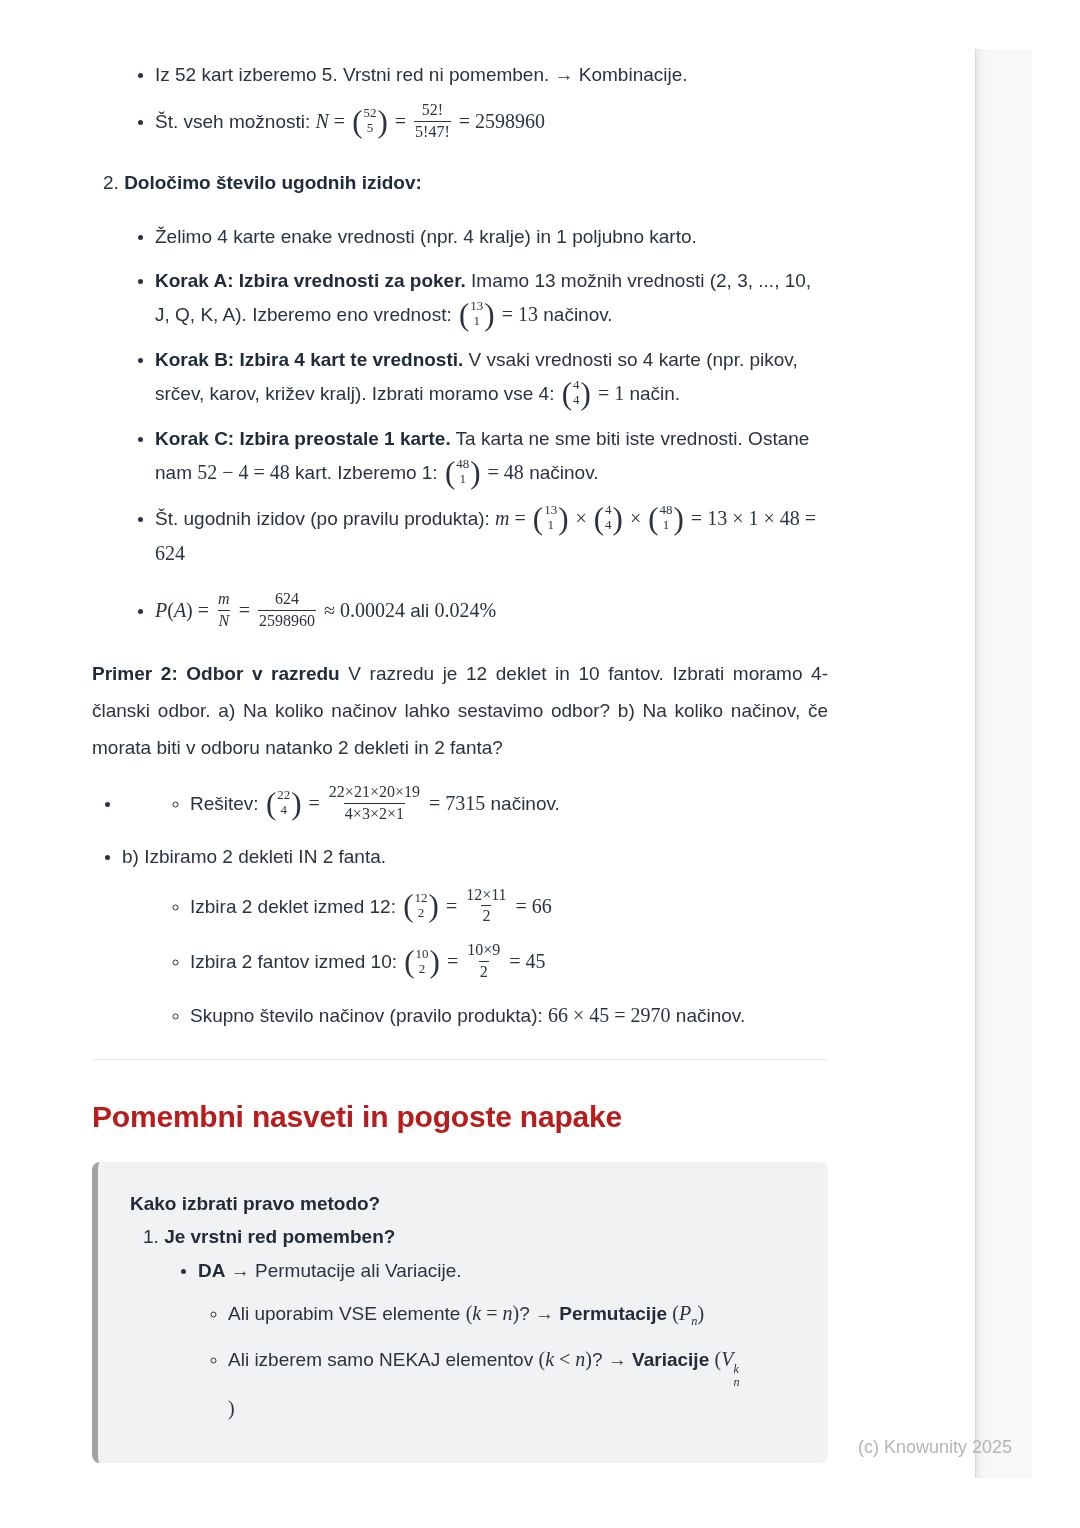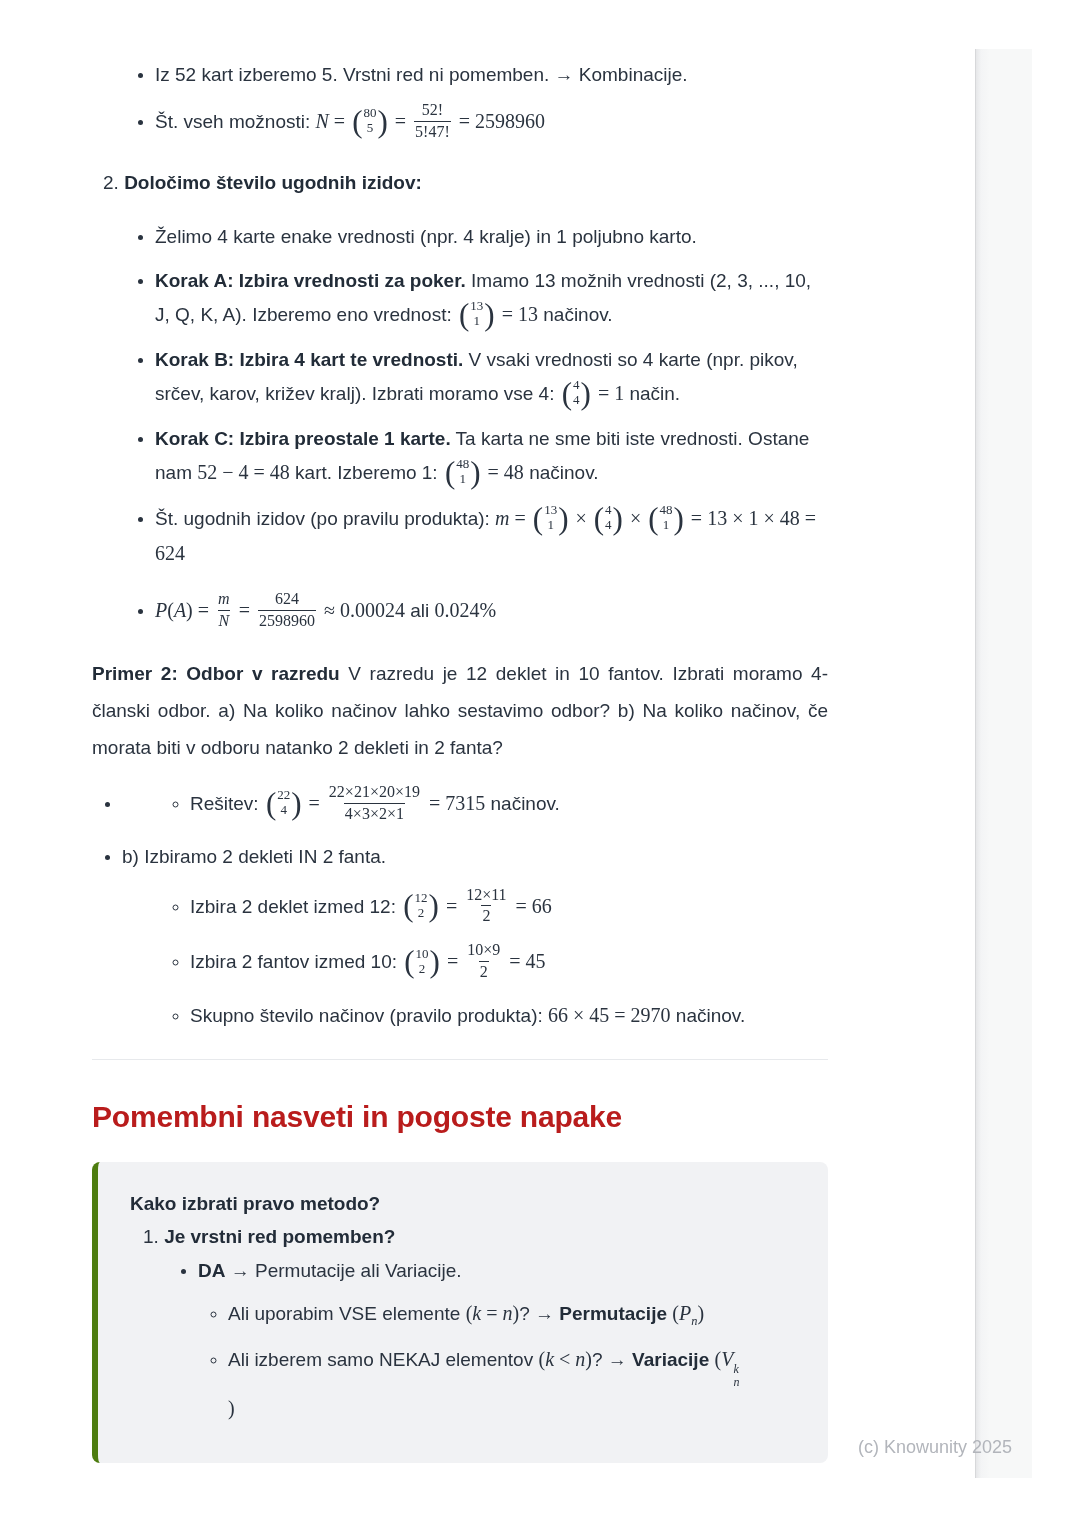--- a/index.html
+++ b/index.html
@@ -4,21 +4,21 @@
 <style>
   * { box-sizing: border-box; }
   html,body { margin:0; padding:0; }
   body {
     width:1080px; height:1528px; position:relative; overflow:hidden;
     background:#ffffff;
     font-family:"Liberation Sans", sans-serif;
     color:#2a333f;
     -webkit-font-smoothing:antialiased;
   }
-  .doc { position:absolute; left:92px; top:0; width:736px; padding-top:58px; font-size:19px; }
+  .doc { position:absolute; left:92px; top:12px; width:736px; padding-top:46px; font-size:19px; }
 
   ul { list-style:disc outside; margin:0; padding:0; }
   ul.circle { list-style:circle outside; }
   li { line-height:1.74; }
   li::marker { font-size:0.85em; color:#2a333f; }
 
   ul.deep  { padding-left:63px; margin:0 0 21px 0; }
   ul.deep > li { margin-bottom:11px; }
   ul.deep > li:last-child { margin-bottom:0; }
 
@@ -43,21 +43,21 @@
   .msub { font-size:0.62em; vertical-align:-0.4em; font-style:italic; }
   .supsub { display:inline-flex; flex-direction:column; align-items:flex-start; font-size:0.6em; line-height:1.1; vertical-align:-0.55em; font-style:italic; }
 
   .primer { text-align:justify; line-height:1.95; margin:16px 0 18px 0; }
 
   hr.rule { border:none; border-top:1px solid #e7e9ec; margin:26px 0 0 0; }
 
   h2.tips { font-size:30px; font-weight:700; color:#b91c1c; margin:40px 0 28px 0; letter-spacing:-0.2px; }
 
   .callout {
-    background:#f1f2f4; border-left:6px solid #4d7c0f; border-radius:8px;
+    background:#f1f2f4; border-left:6px solid #a3a3a3; border-radius:8px;
     padding:25px 30px 36px 32px; width:736px;
   }
   .callout .c-title { line-height:1.74; }
   .callout .c-numitem { padding-left:13px; line-height:1.74; }
   .callout ul.c-l1 { padding-left:68px; list-style:disc outside; }
   .callout ul.c-l1 > li { margin-top:1px; }
   .callout ul.c-l2 { padding-left:30px; list-style:circle outside; margin-top:3px; }
   .callout ul.c-l2 > li { margin-top:7px; line-height:1.9; }
   .block-close { display:block; }
 
@@ -72,21 +72,21 @@
 </head>
 <body>
 
 <div class="doc">
 
   <ul class="deep">
     <li><span>Iz 52 kart izberemo 5. Vrstni red ni pomemben. → Kombinacije.</span></li>
     <li><span>Št. vseh možnosti: </span><span class="math"><span class="mi">N</span><span> = </span><span class="binom">
             <span class="p">(</span>
             <span class="st">
-              <span>80</span>
+              <span>52</span>
               <span>5</span>
             </span>
             <span class="p">)</span>
           </span><span> = </span><span class="frac">
             <span class="num">52!</span>
             <span class="den">5!47!</span>
           </span><span> = 2598960</span></span></li>
   </ul>
 
   <div class="numh"><span class="num">2.</span> <b>Določimo število ugodnih izidov:</b></div>

